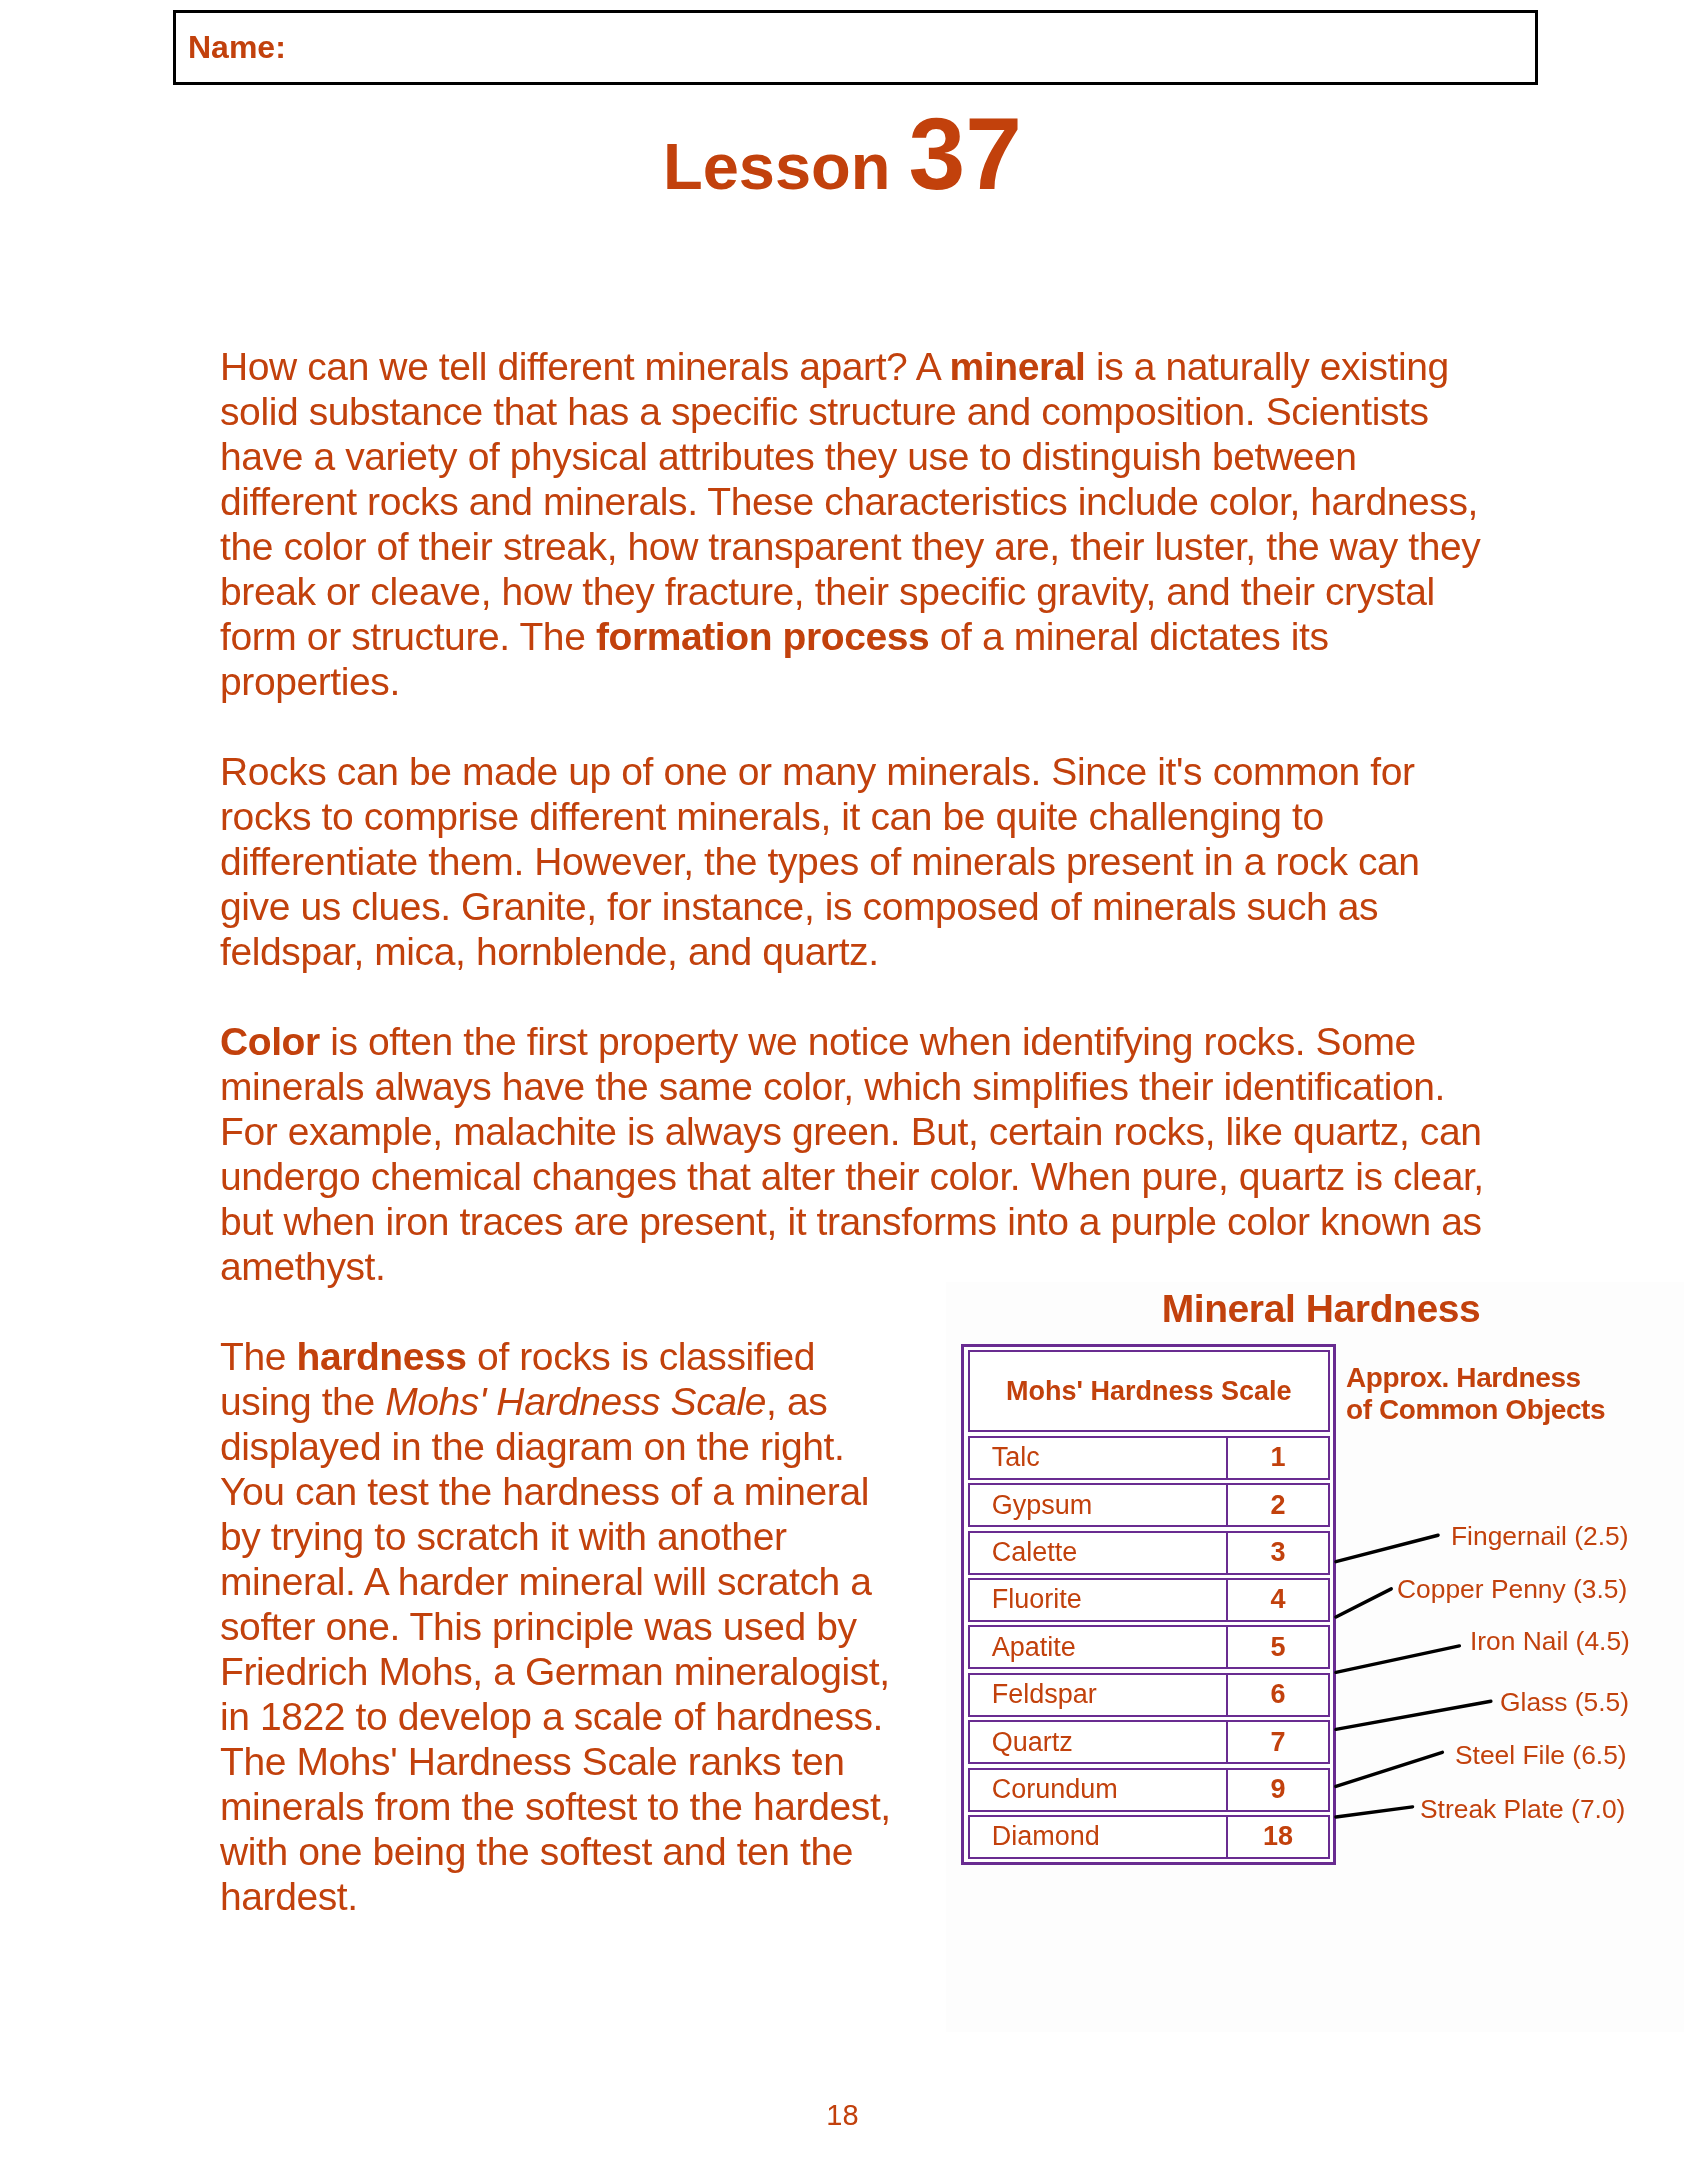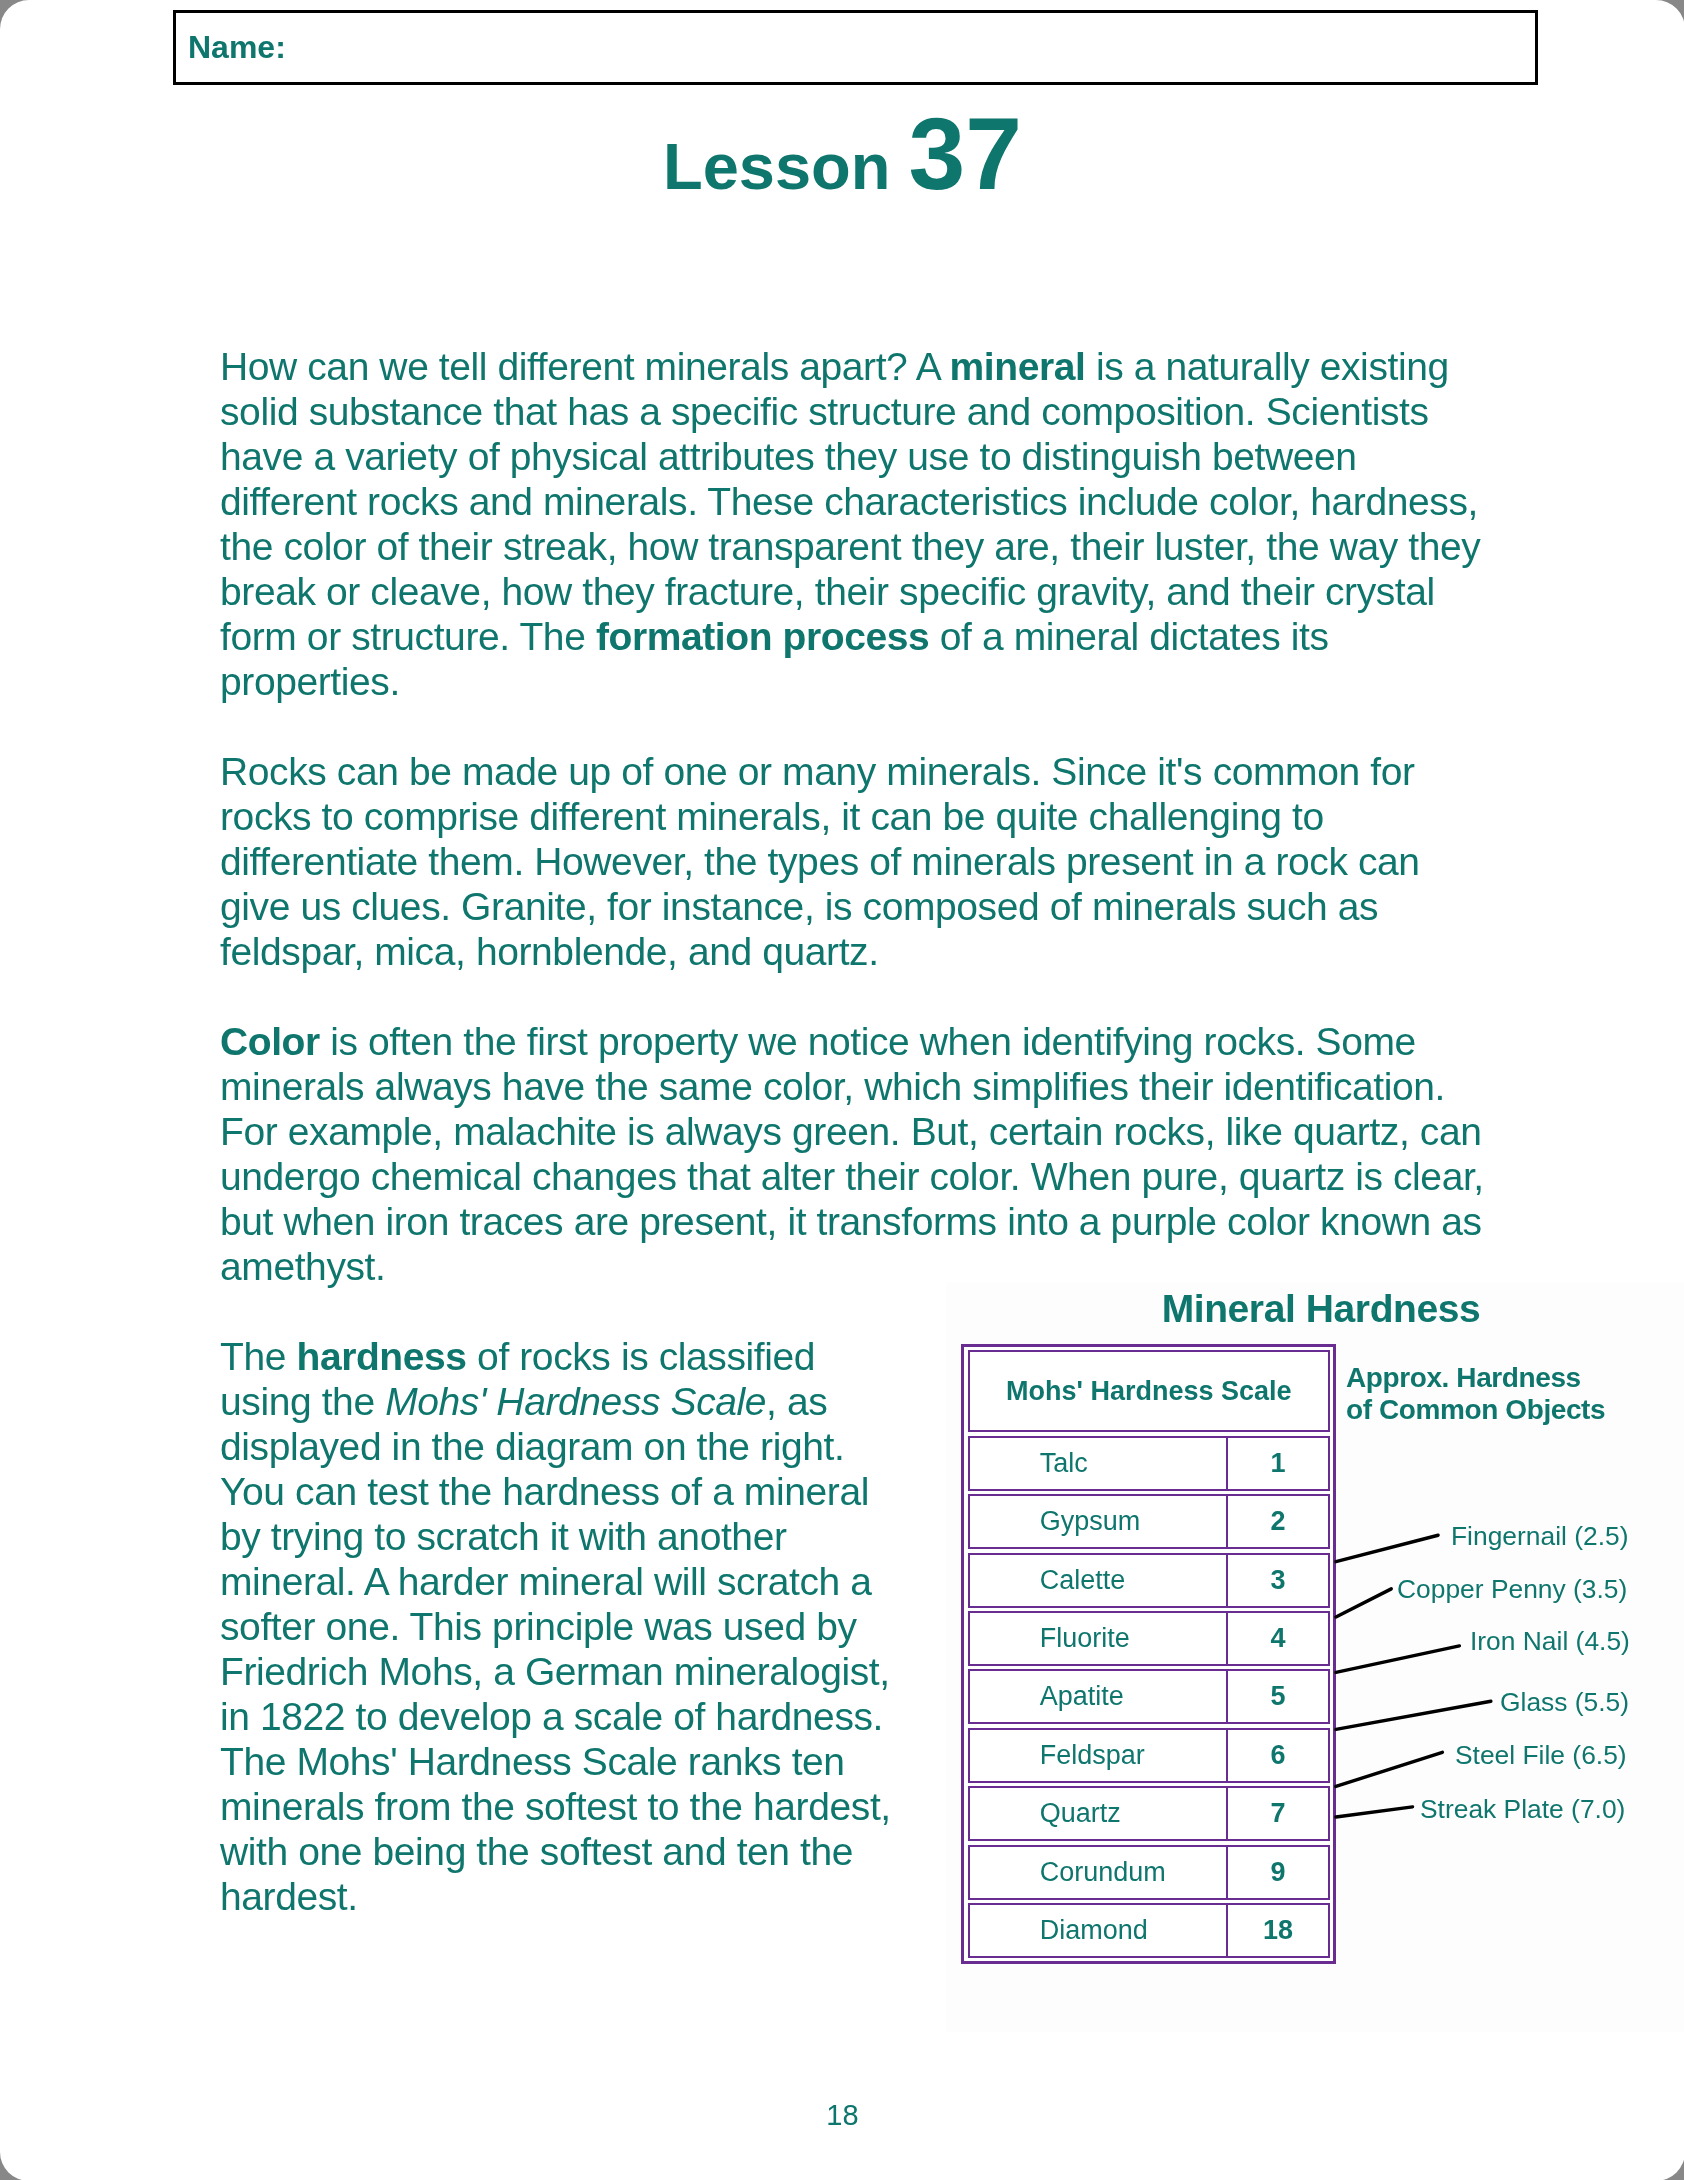--- a/index.html
+++ b/index.html
@@ -1,18 +1,18 @@
 <!DOCTYPE html>
 <html style="font-size:13.6px"><head>
 <meta charset="utf-8">
 <style>
   html,body { margin:0; padding:0; background:#888; }
   .page {
     position:relative; width:1685px; height:2181px; background:#ffffff;
-    font-family:"Liberation Sans", sans-serif; color:#0f766e; overflow:hidden;border-radius:29px;
+    font-family:"Liberation Sans", sans-serif; color:#c2410c; overflow:hidden;
   }
   
   .name-box {
     position:absolute; left:173px; top:10.2px; width:1365px; height:75px;
     border:3.4px solid #000; box-sizing:border-box; display:flex; align-items:center;
     background:#fff;
   }
   .name-label { font-weight:bold; font-size:32px; padding-left:12px; }
   
   .lesson-line {
@@ -41,21 +41,21 @@
     font-weight:bold; font-size:39px; line-height:1; letter-spacing:-0.4px;
   }
   .mohs-table {
     position:absolute; left:15.3px; top:62px; width:375px; box-sizing:border-box;
     border:3.4px solid #692c91; padding:3.4px; background:#fff;
   }
   .t-header {
     border:2.6px solid #692c91; height:82px; display:flex; align-items:center; justify-content:center;
     font-weight:bold; font-size:27px; box-sizing:border-box;
   }
-  .t-row { display:flex; border:2.6px solid #692c91; margin-top:3.4px; height:55px; box-sizing:border-box;padding-left:48px; }
+  .t-row { display:flex; border:2.6px solid #692c91; margin-top:3.4px; height:44px; box-sizing:border-box; }
   .t-row .mineral { flex:1; display:flex; align-items:center; padding-left:22px; font-size:27px; }
   .t-row .value {
     width:102px; border-left:2.6px solid #692c91; display:flex; align-items:center; justify-content:center;
     font-weight:bold; font-size:27px; box-sizing:border-box;
   }
   .objects-header {
     position:absolute; left:400px; top:80px; width:332px; text-align:left;
     font-weight:bold; font-size:28px; line-height:32px; letter-spacing:-0.4px;
   }
   .obj-label { position:absolute; font-size:26.4px; white-space:nowrap; }

